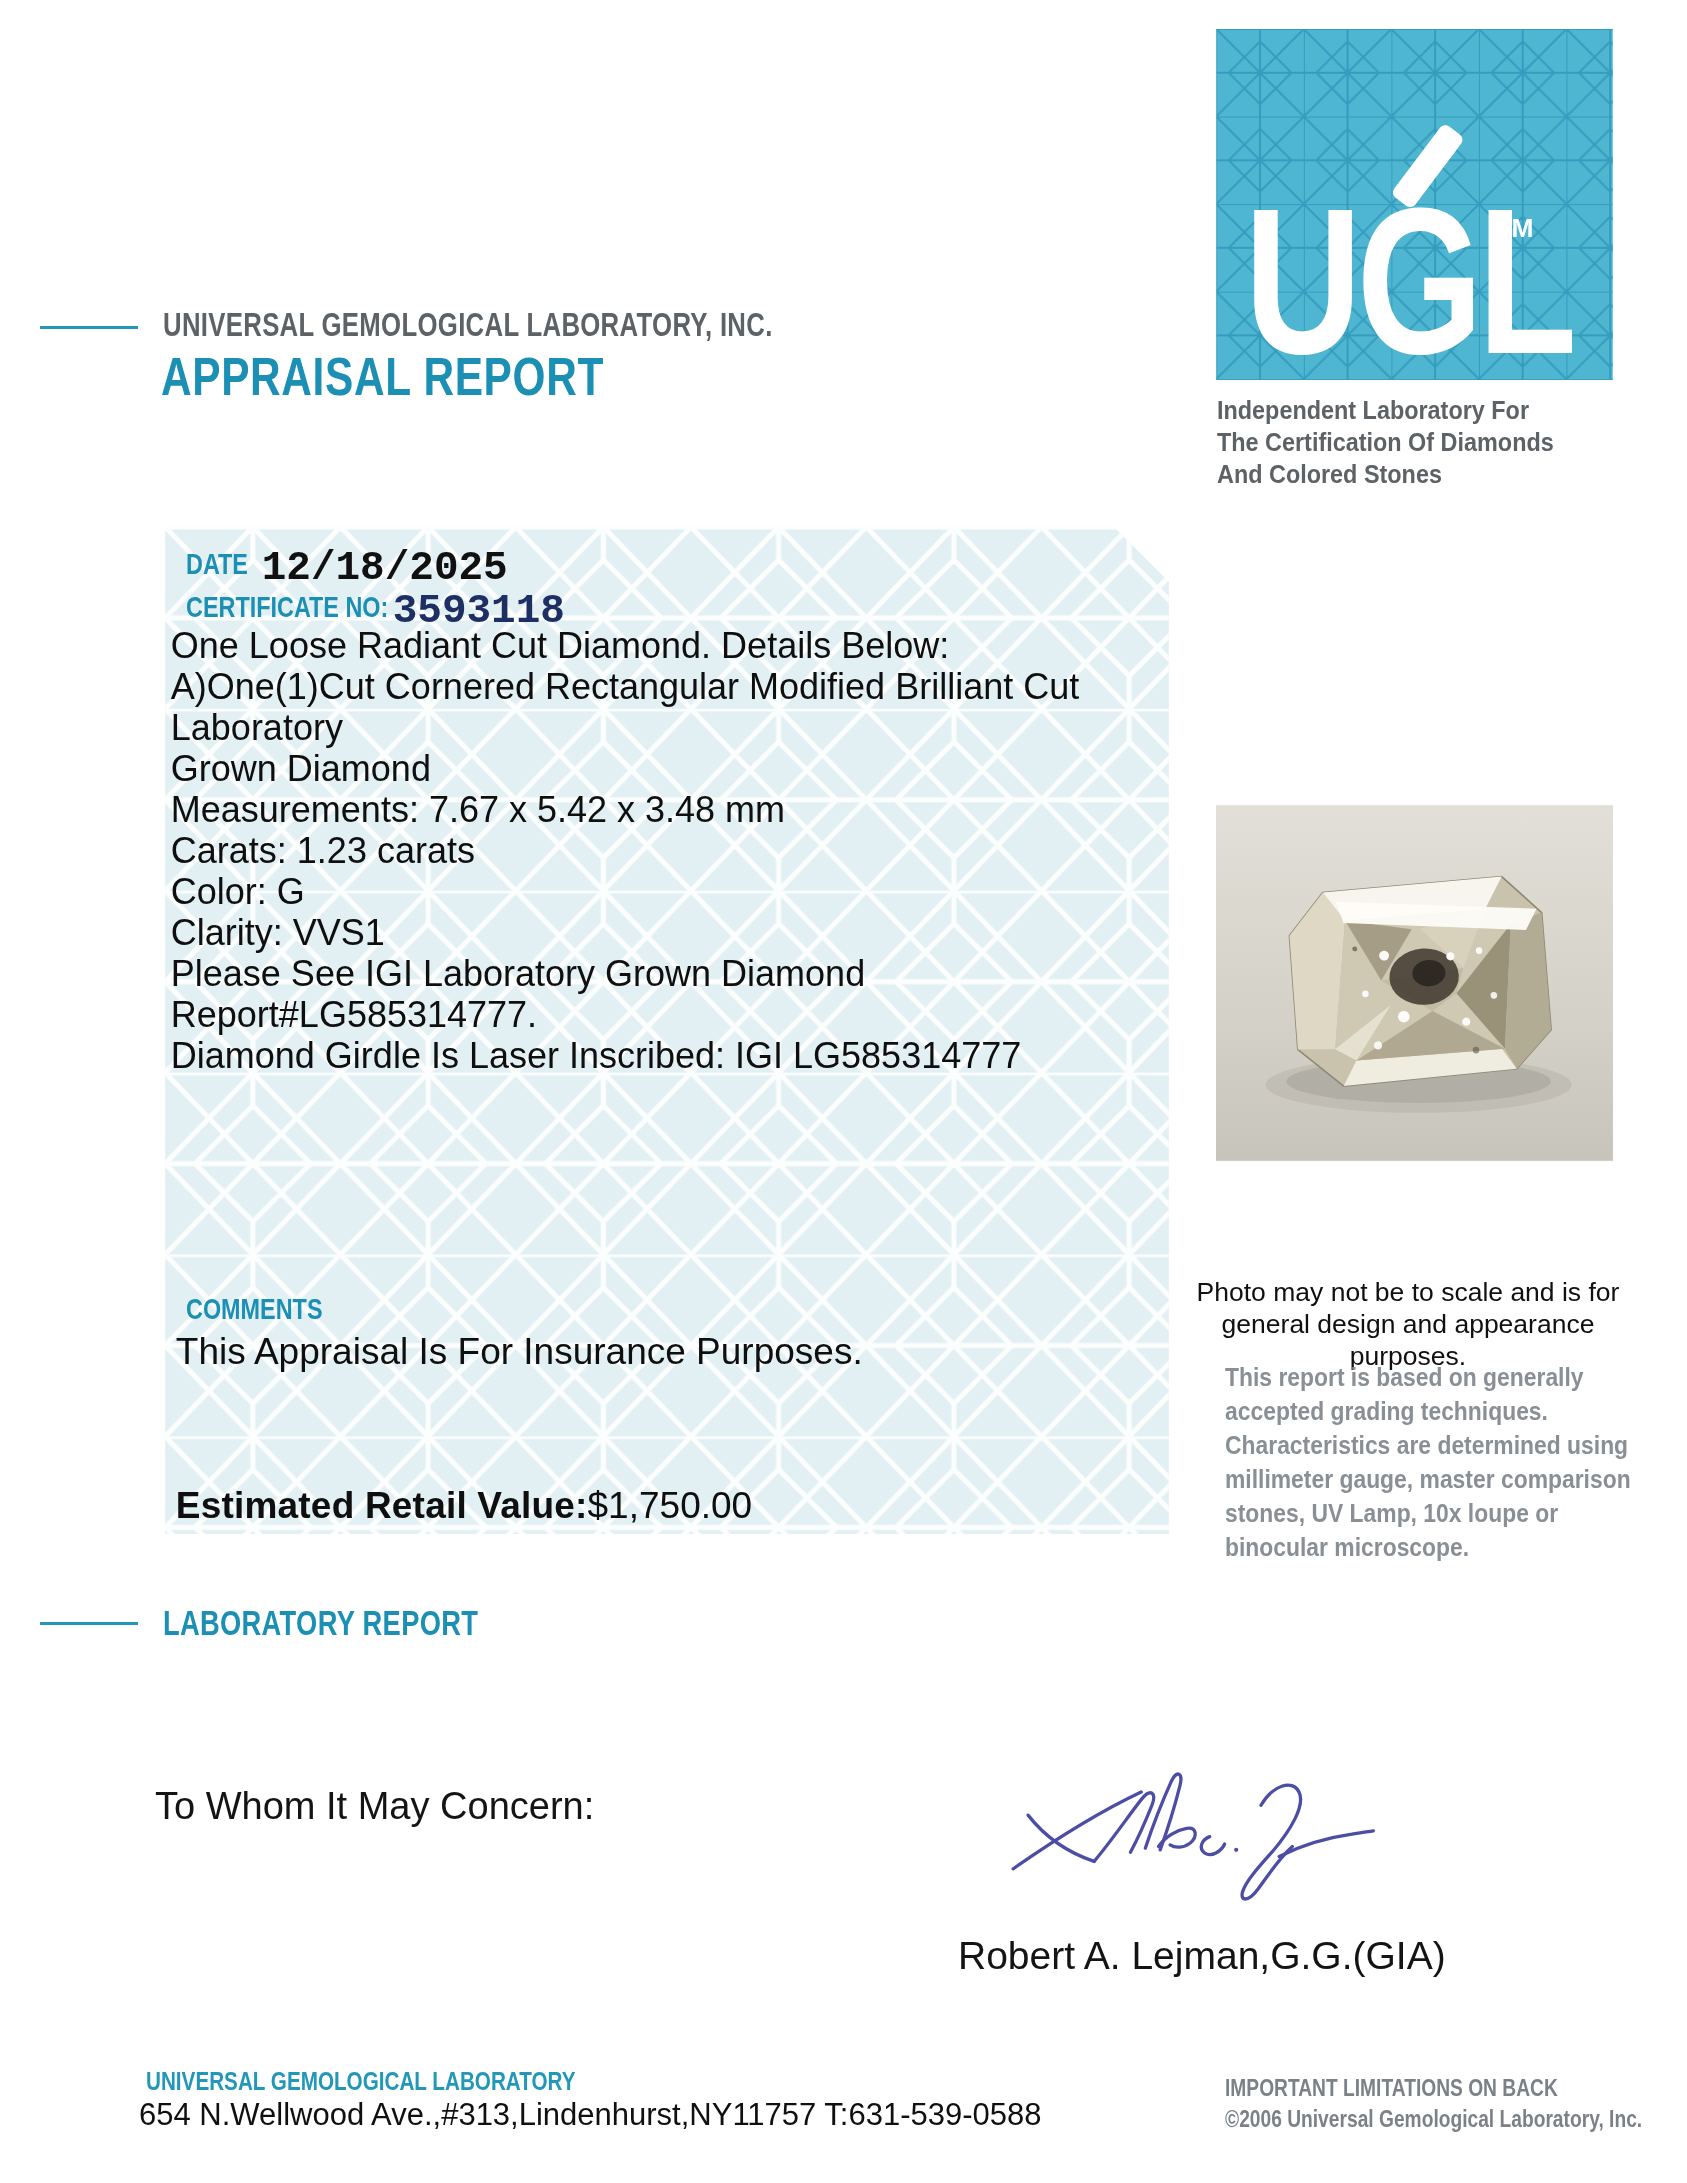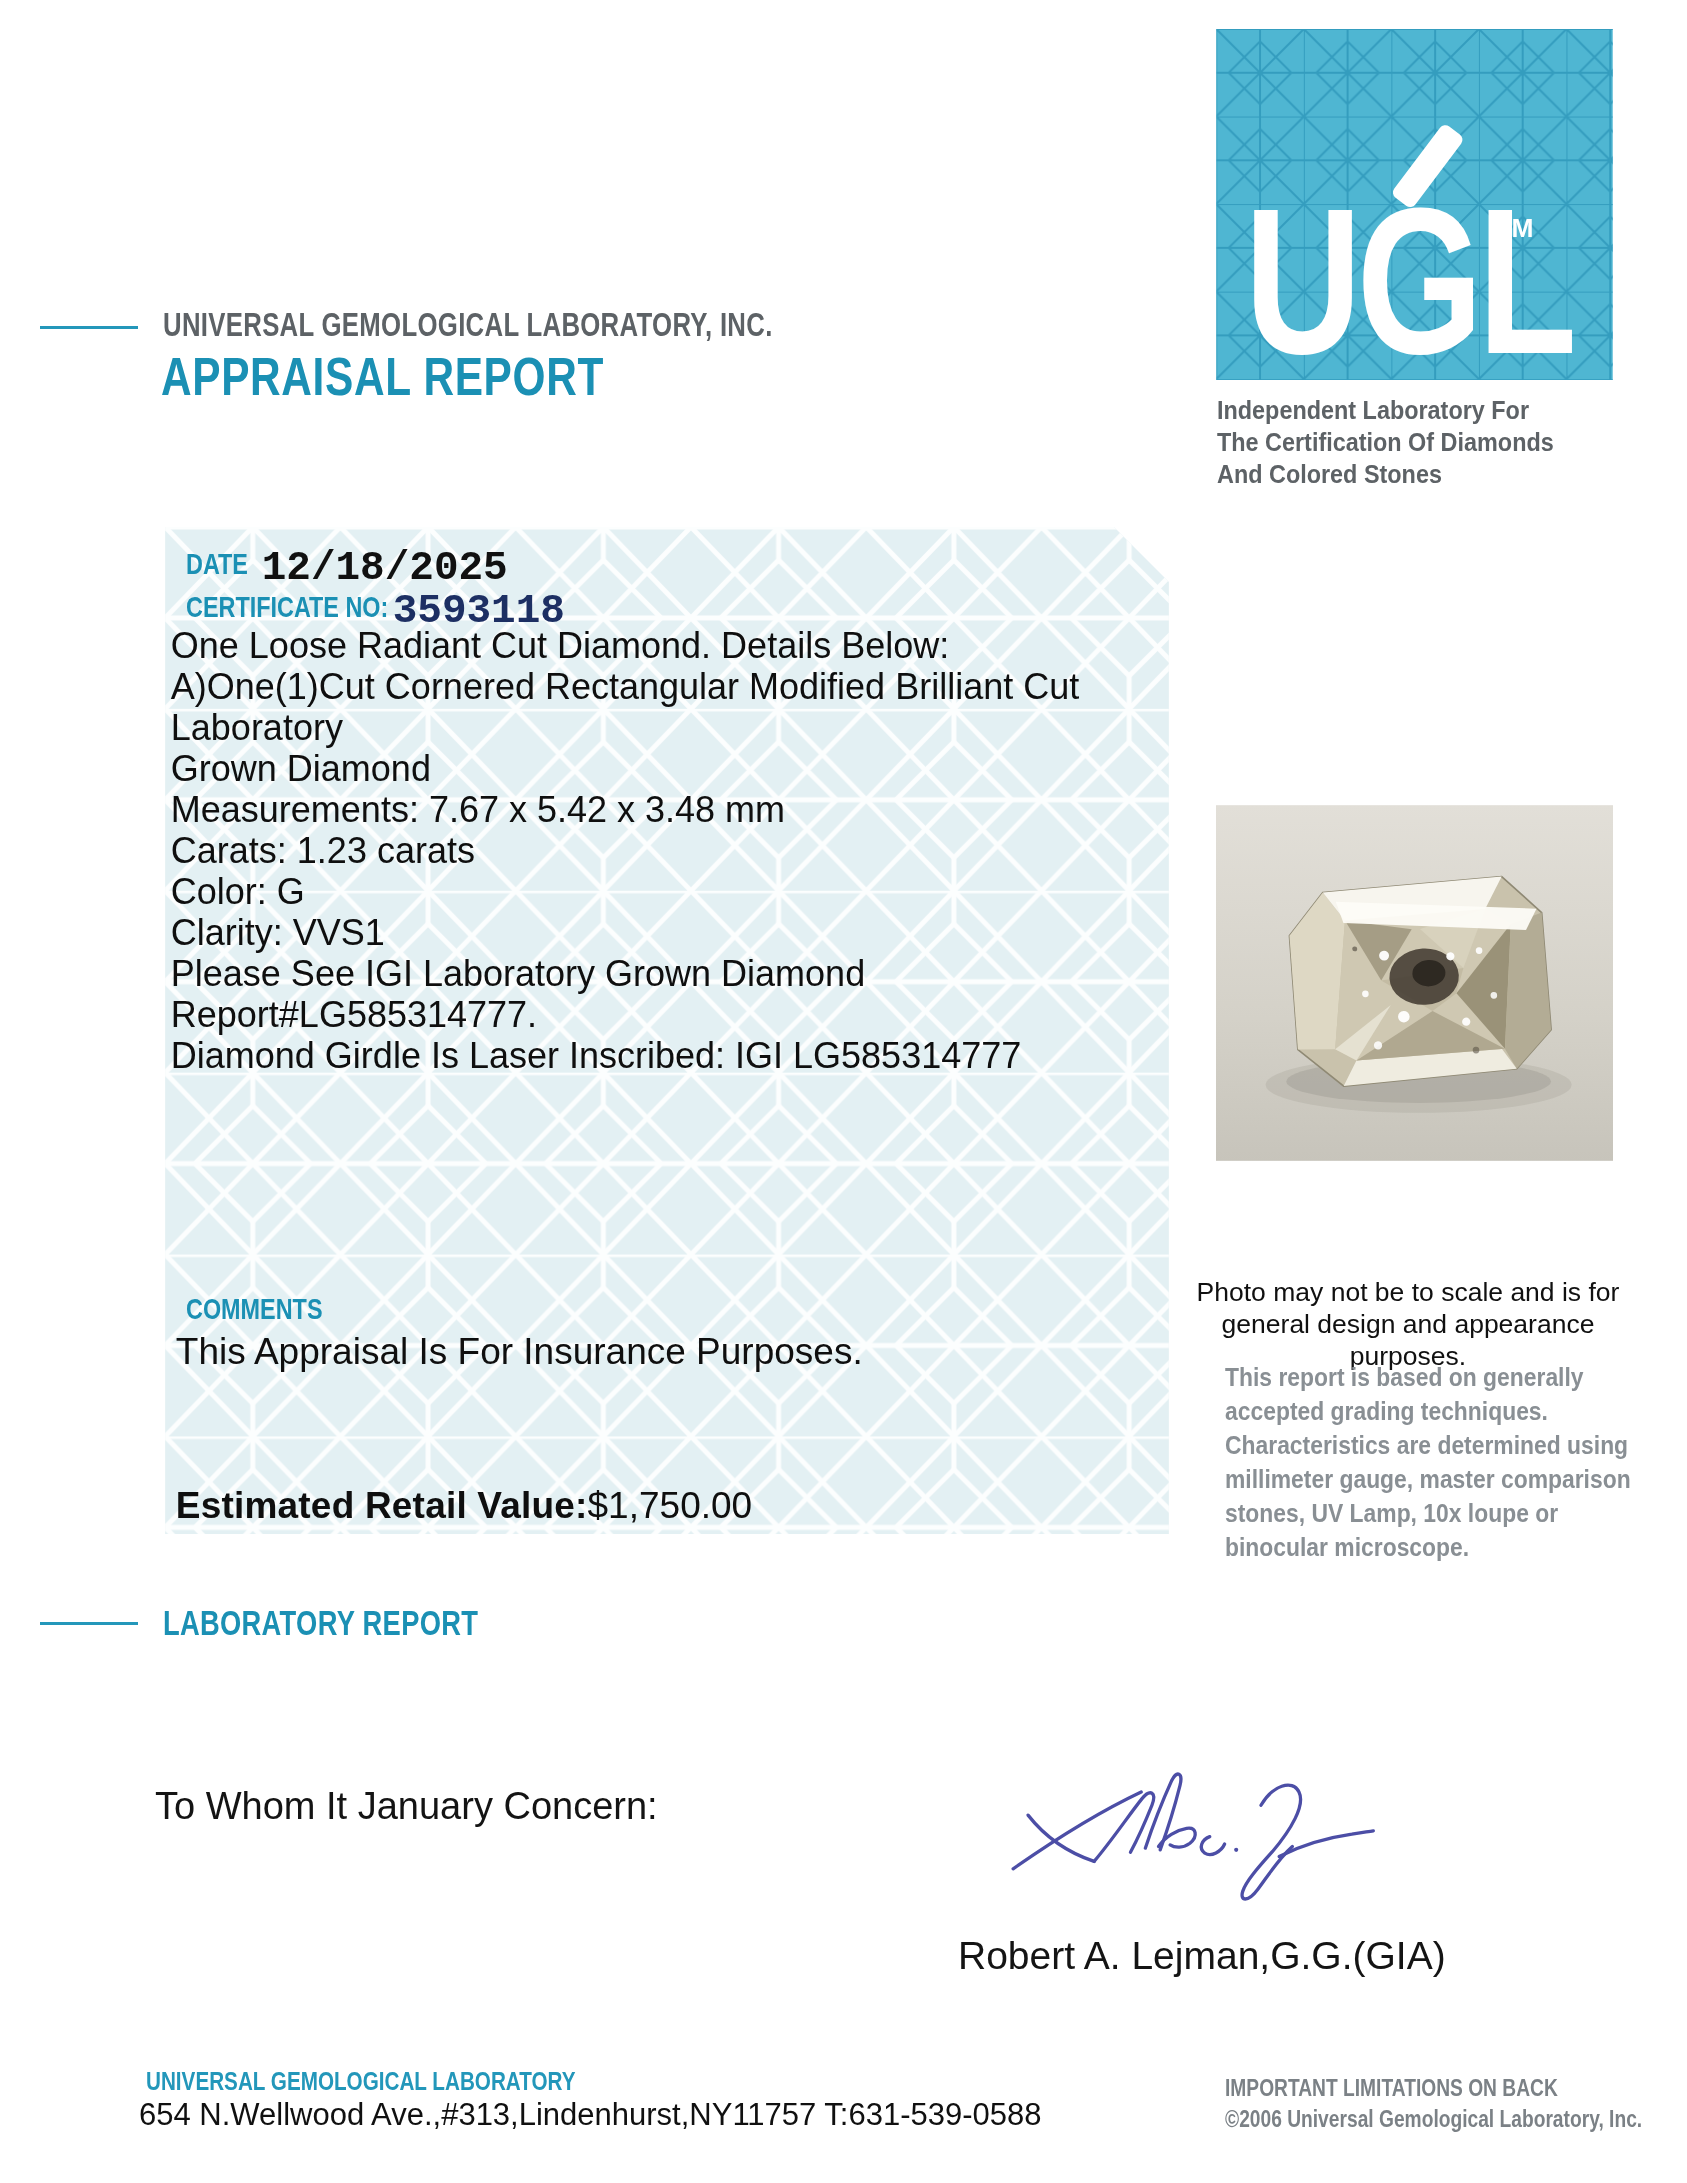--- a/index.html
+++ b/index.html
@@ -179,21 +179,21 @@
     <div><span class="cond disclaimer">millimeter gauge, master comparison</span></div>
     <div><span class="cond disclaimer">stones, UV Lamp, 10x loupe or</span></div>
     <div><span class="cond disclaimer">binocular microscope.</span></div>
   </div>
 
   <div class="rule" style="left:40px;top:1622px;width:98px;"></div>
   <div class="abs" style="left:163px;top:1603px;">
     <span class="cond labhead teal">LABORATORY REPORT</span>
   </div>
 
-  <div class="abs salutation" style="left:155px;top:1785px;">To Whom It January Concern:</div>
+  <div class="abs salutation" style="left:155px;top:1785px;">To Whom It May Concern:</div>
 
   <div class="abs" style="left:988px;top:1716px;width:389px;height:190px;">
     <svg width="389" height="190" viewBox="0 0 470 230">
       <g stroke="#4c4ea6" stroke-width="4" fill="none" stroke-linecap="round" stroke-linejoin="round">
         <path d="M 30,185 C 80,150 130,118 185,92"></path>
         <path d="M 48,120 C 70,148 98,166 128,176"></path>
         <path d="M 128,176 C 150,150 170,120 186,100 C 196,88 204,92 198,108 C 190,128 180,150 172,165"></path>
         <path d="M 190,160 C 200,130 212,100 222,78 C 228,66 236,68 232,84 C 226,108 216,140 208,162"></path>
         <path d="M 206,158 C 214,146 228,138 240,136 C 252,134 254,146 244,154 C 236,160 226,160 220,156"></path>
         <path d="M 268,146 C 258,150 254,160 262,166 C 270,171 282,164 286,155"></path>

